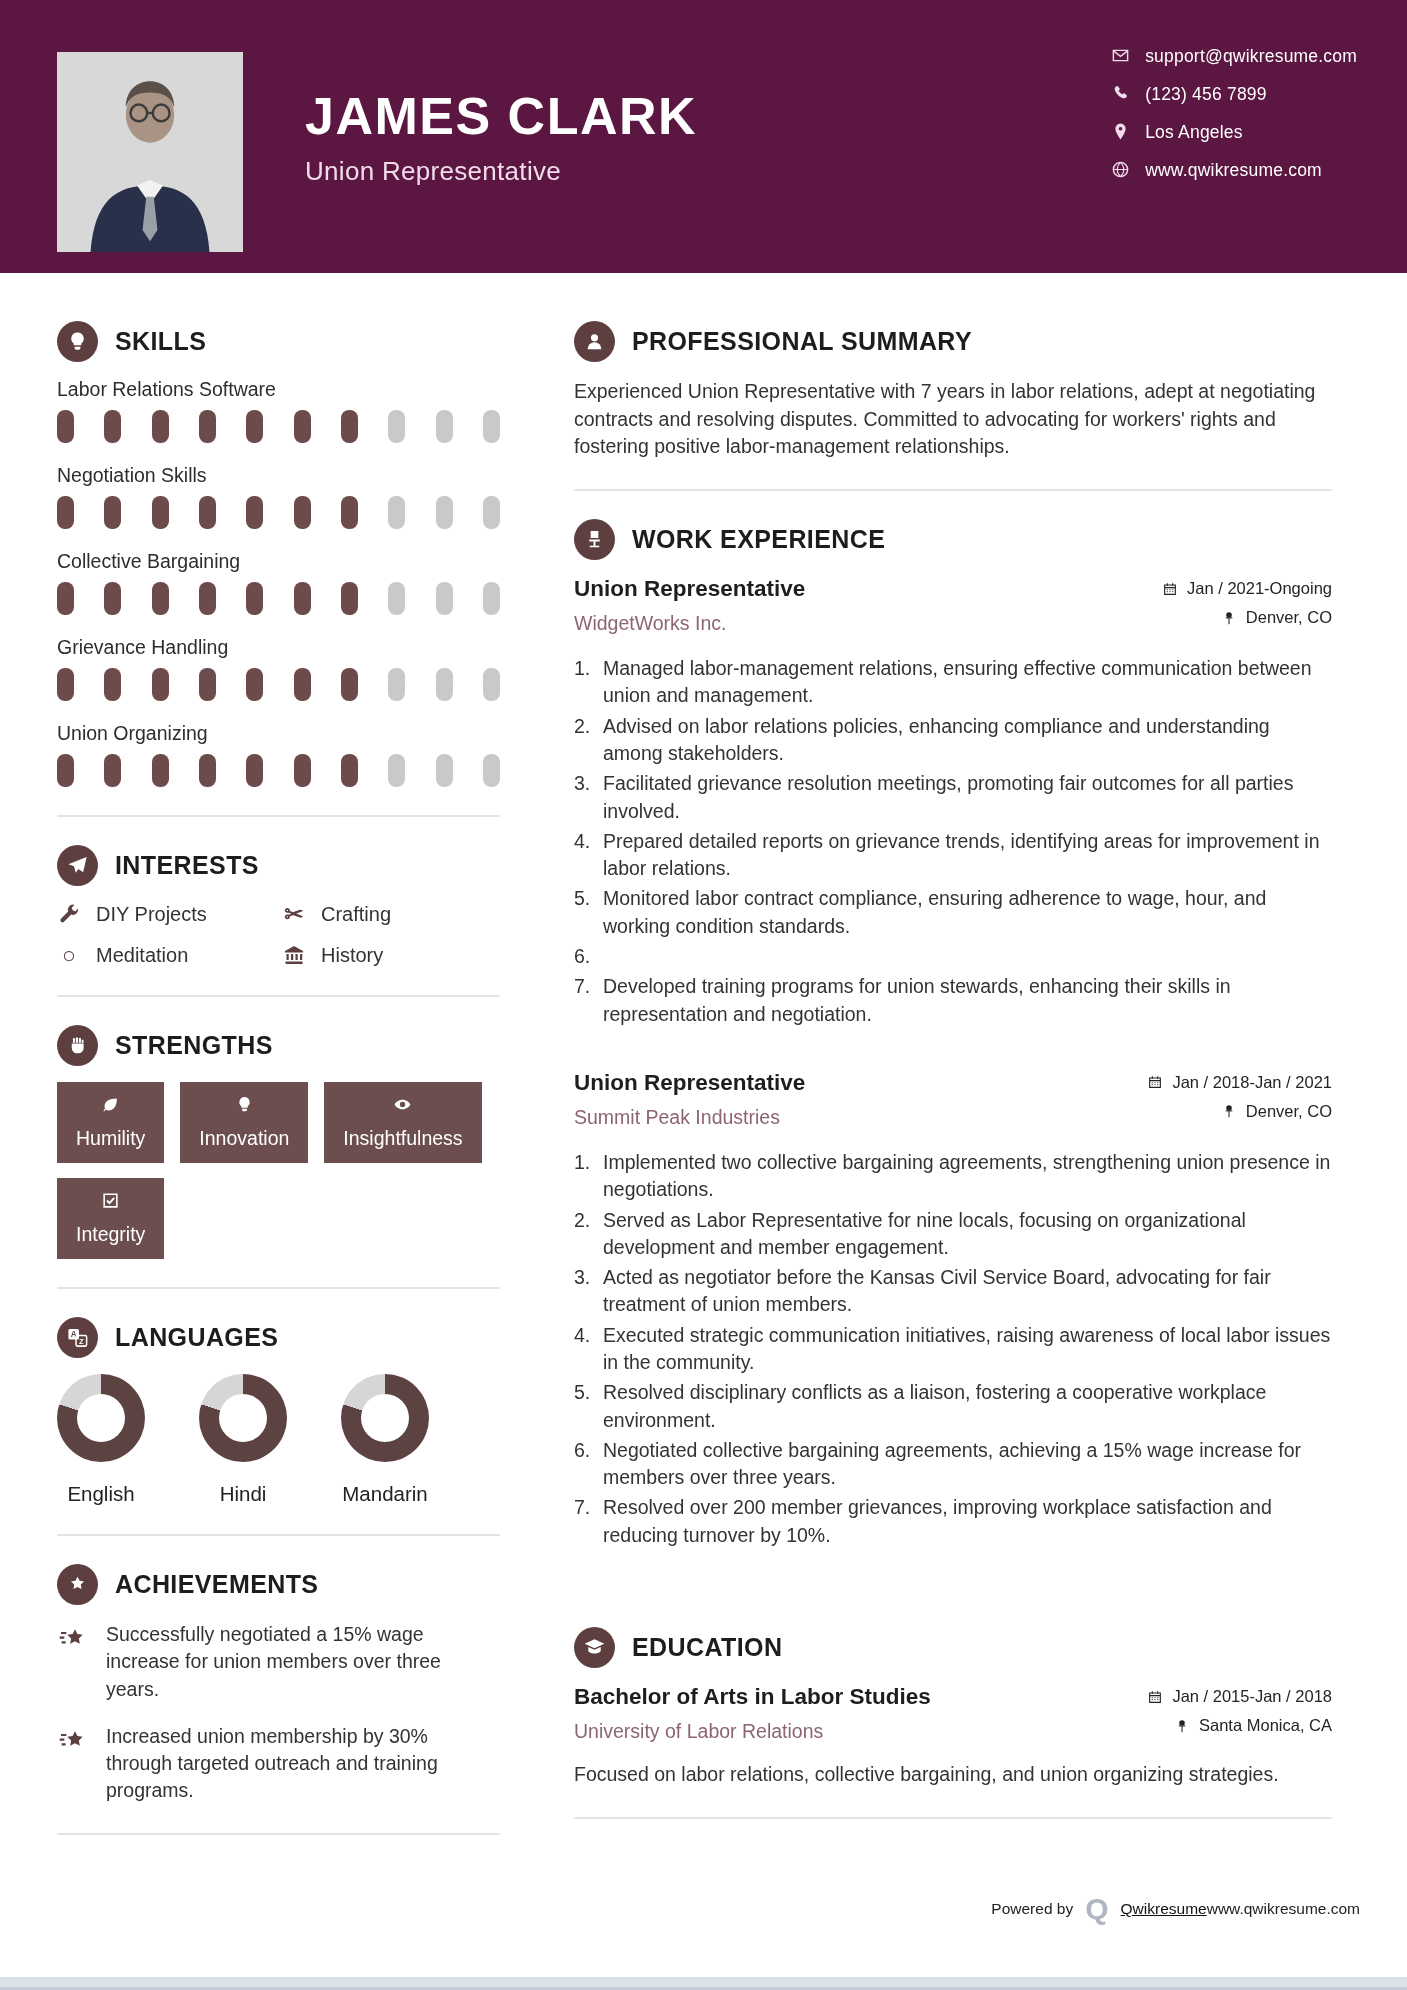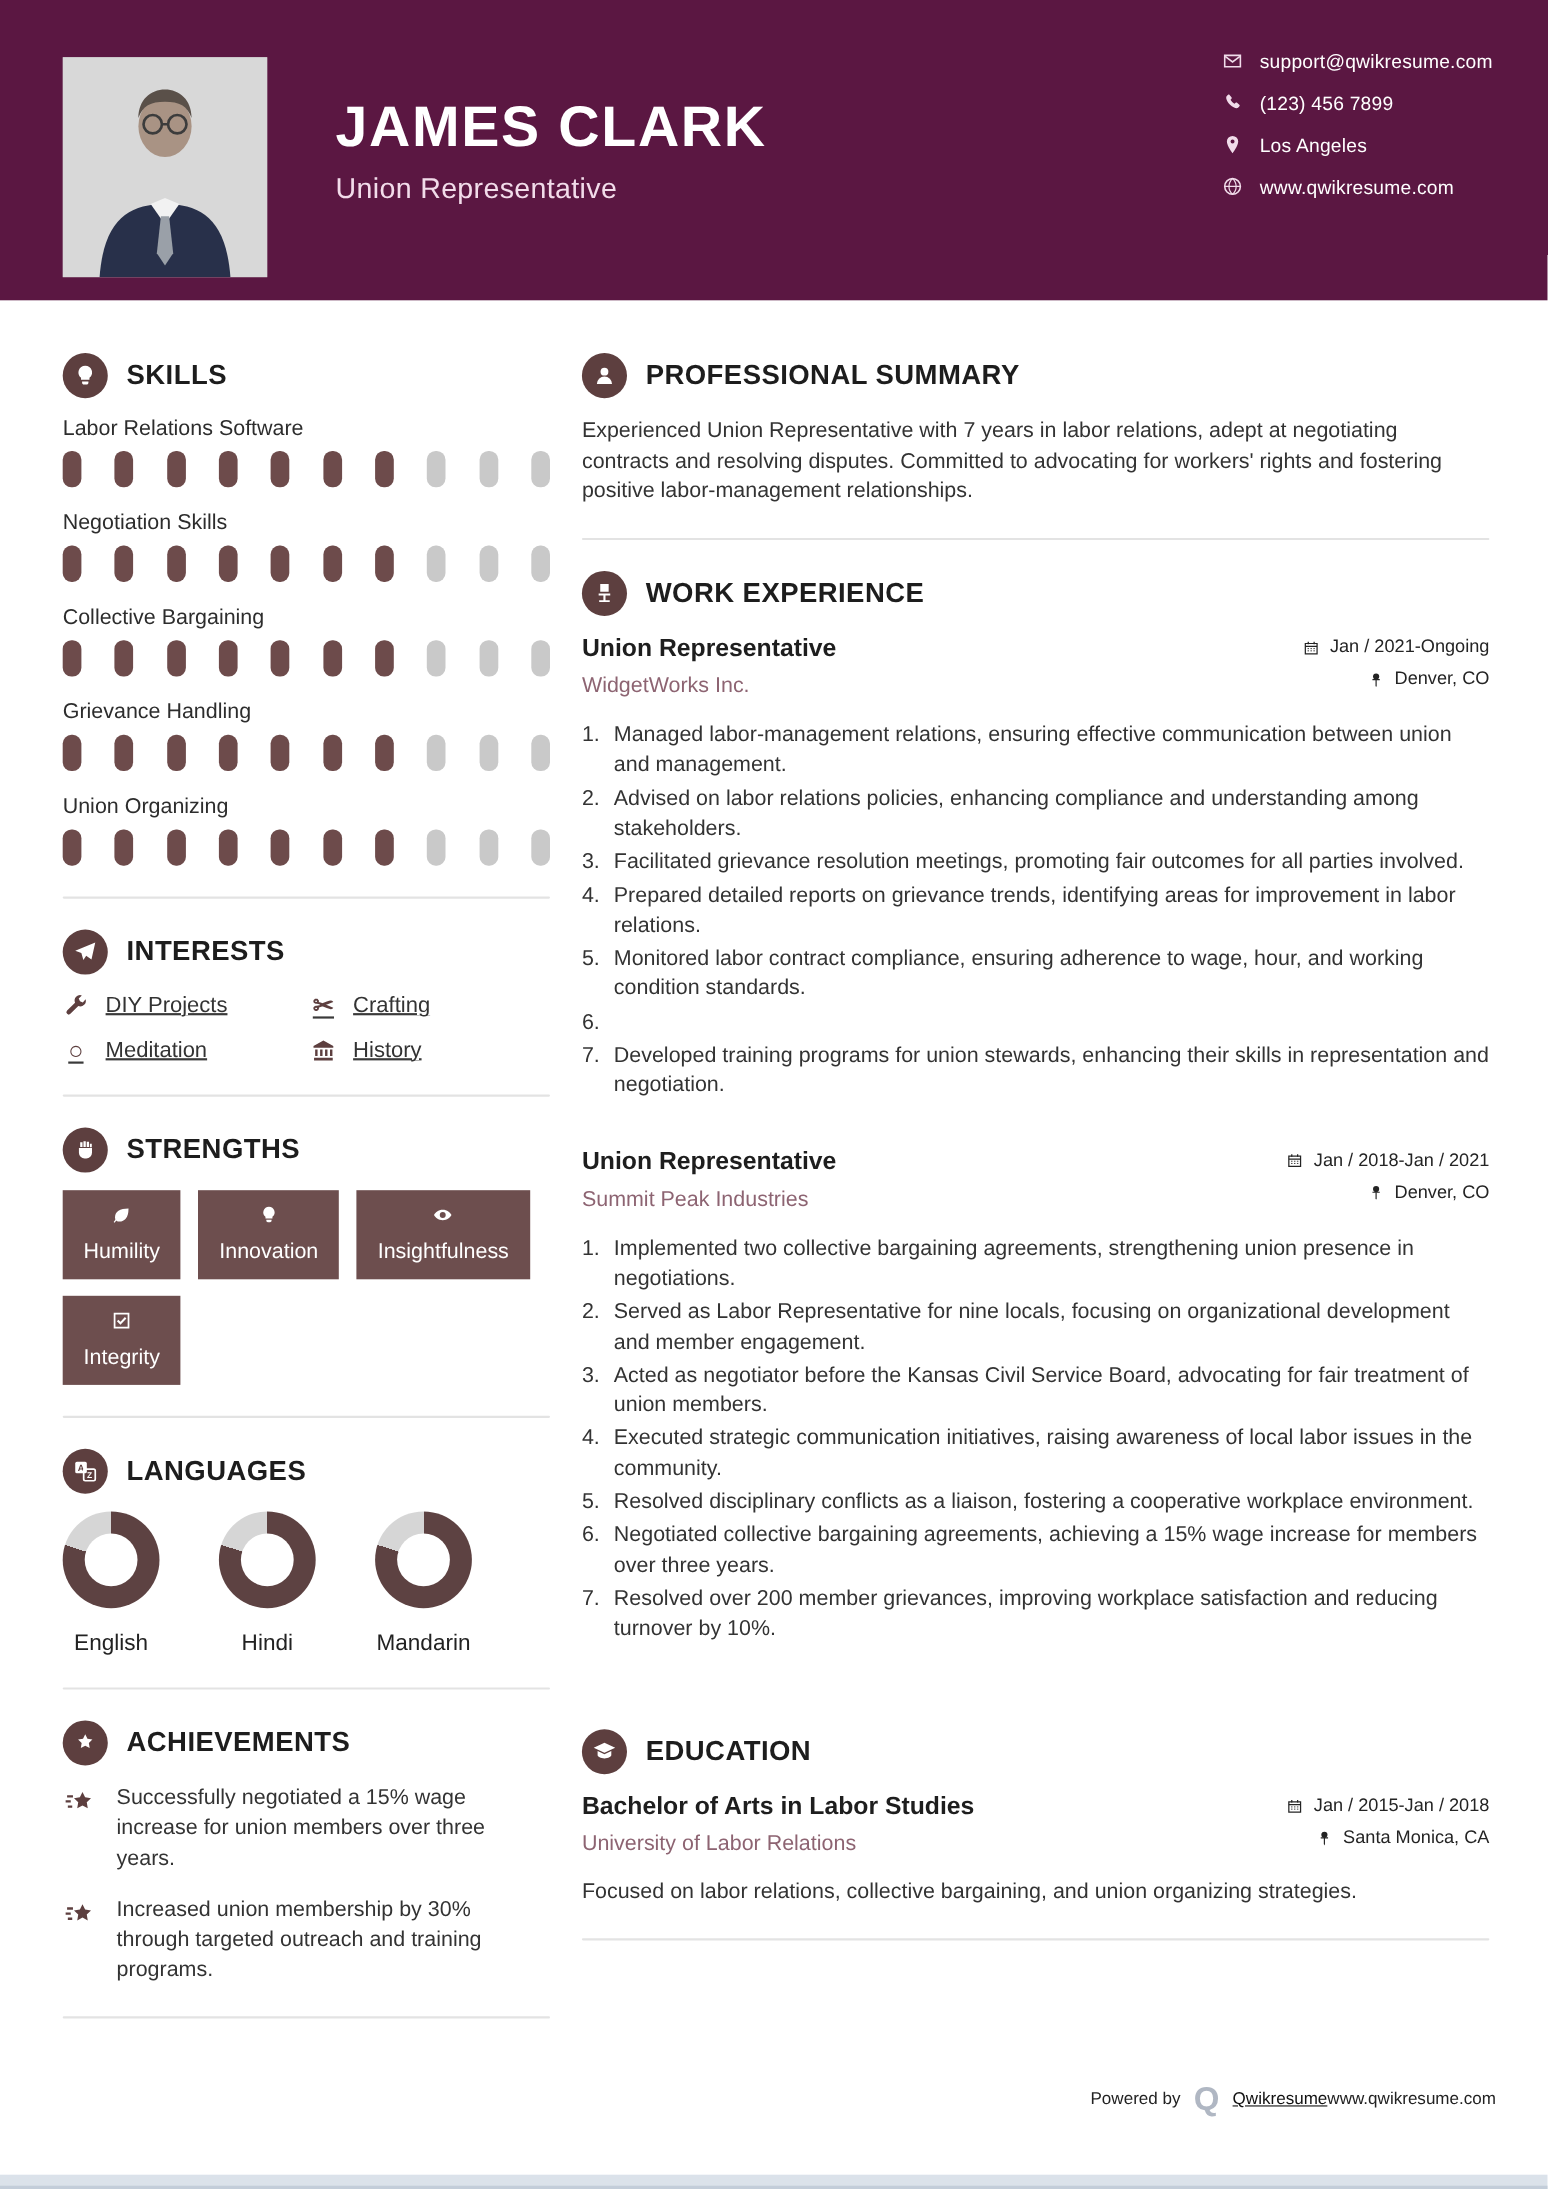--- a/index.html
+++ b/index.html
@@ -25,40 +25,40 @@
   .id-block{margin-left:62px;margin-top:86px;}
   .name{font-size:52px;font-weight:700;color:#ffffff;letter-spacing:1.5px;}
   .role{font-size:26px;color:#f2dcea;margin-top:10px;letter-spacing:.3px;}
   .contacts{margin-left:auto;margin-right:50px;margin-top:46px;}
   .contact-row{display:flex;align-items:flex-start;gap:15px;margin-bottom:17px;color:#f7ecf3;}
   .contact-row .cicon{width:19px;height:19px;color:#f1dcea;flex:none;display:flex;}
   .contact-row .cicon svg{width:100%;height:100%;}
   .contact-text{font-size:17.5px;color:#ffffff;letter-spacing:.2px;}
 
   
-  .columns{display:flex;padding:48px 53px 0 57px;gap:29px;align-items:flex-start;}
+  .columns{display:flex;padding:48px 75px 0 57px;gap:74px;align-items:flex-start;}
   .col-left{width:443px;flex:none;}
   .col-right{flex:1;min-width:0;}
 
   .sec-head{display:flex;align-items:center;gap:17px;margin-bottom:16px;}
   .sec-icon{width:41px;height:41px;border-radius:50%;background:var(--accent);color:#fff;display:flex;align-items:center;justify-content:center;flex:none;}
   .sec-icon svg{width:23px;height:23px;}
   .sec-title{font-size:25px;font-weight:700;color:var(--ink);letter-spacing:.4px;}
   .divider{height:2px;background:var(--divider);border-radius:2px;margin:28px 0;}
 
   
   .skill{margin-bottom:21px;}
   .skill-name{font-size:19.5px;color:#2d2d2d;margin-bottom:9px;}
   .skill-bar{display:flex;justify-content:space-between;}
   .seg{width:17px;height:33px;border-radius:8px;background:var(--seg-empty);}
   .seg.on{background:var(--seg);}
 
   
   .int-grid{display:grid;grid-template-columns:225px 1fr;row-gap:17px;margin-top:4px;}
-  .int-item{display:flex;align-items:center;gap:15px;text-decoration:underline;}
+  .int-item{display:flex;align-items:center;gap:15px;}
   .int-icon{width:24px;height:24px;color:var(--accent);display:flex;align-items:center;justify-content:center;flex:none;}
   .int-icon svg{width:100%;height:100%;}
   .int-glyph{font-size:23px;line-height:1;color:var(--accent);font-weight:bold;}
   .int-label{font-size:20px;color:#333;}
 
   
   .badges{display:flex;flex-wrap:wrap;gap:15px 16px;margin-top:6px;}
   .badge{display:inline-flex;align-items:center;gap:13px;background:var(--badge);color:#fff;padding:13px 19px;font-size:19.5px;flex-direction:column;}
   .badge .bicon{width:19px;height:19px;display:flex;flex:none;}
   .badge .bicon svg{width:100%;height:100%;}

